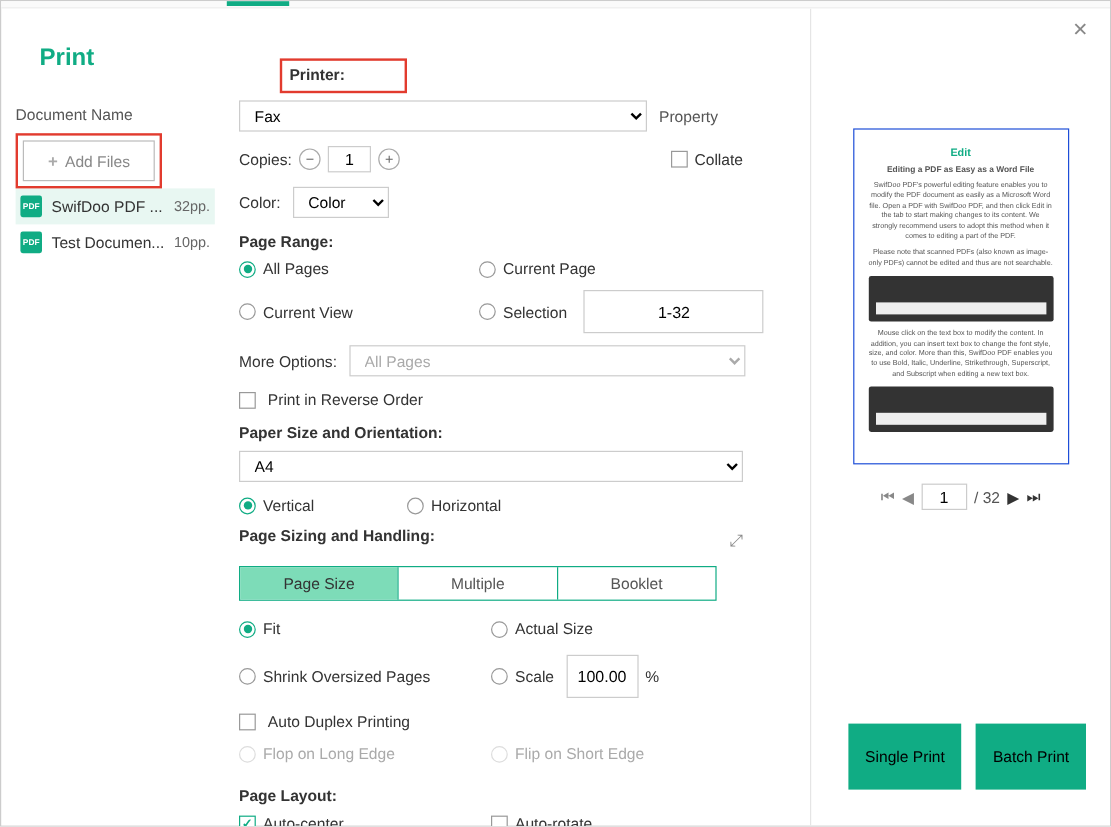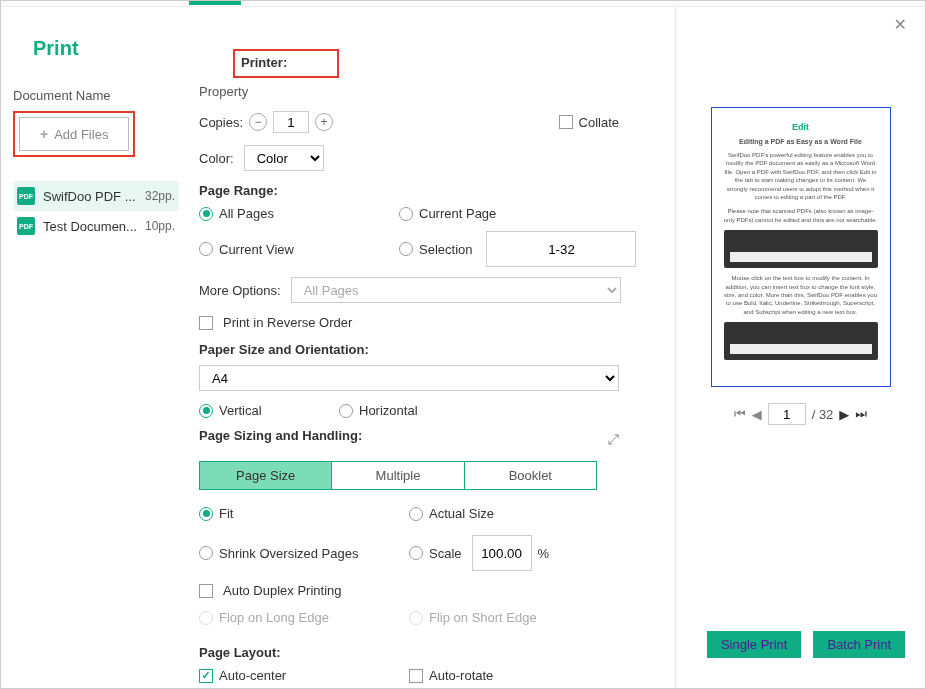--- a/index.html
+++ b/index.html
@@ -8,21 +8,21 @@
 .top-bar { height: 6px; background: #fafafa; border-bottom: 1px solid #eee; position: relative; }
 .top-bar::after { content: ''; position: absolute; left: 188px; top: 0; width: 52px; height: 4px; background: #10ac84; }
 .close-x { position: absolute; top: 14px; right: 18px; font-size: 16px; color: #888; cursor: pointer; }
 .main { flex: 1; display: flex; overflow: hidden; }
 .sidebar { width: 188px; padding: 30px 10px 10px 12px; }
 .title { color: #10ac84; font-size: 20px; font-weight: bold; margin-bottom: 28px; margin-left: 20px; }
 .sidebar-label { color: #555; font-size: 13px; margin-bottom: 8px; }
 .hl-red { border: 2px solid #e23b2e; padding: 4px; display: inline-block; }
 .add-files-btn { border: 1px solid #bbb; padding: 8px 20px; background: #fff; color: #888; display: flex; align-items: center; gap: 6px; cursor: pointer; font-size: 13px; }
 .plus-ico { color: #aaa; font-size: 14px; font-weight: bold; }
-.file-list { margin-top: 24px; }
+.file-list { }
 .file-item { display: flex; align-items: center; padding: 6px 4px; gap: 8px; cursor: pointer; }
 .file-item.selected { background: #e8f7f2; }
 .pdf-ico { width: 18px; height: 18px; background: #10ac84; color: #fff; font-size: 7px; font-weight: bold; display: flex; align-items: center; justify-content: center; border-radius: 2px; flex-shrink: 0; }
 .file-name { flex: 1; overflow: hidden; text-overflow: ellipsis; white-space: nowrap; color: #333; }
 .file-pages { color: #666; font-size: 12px; }
 .center { flex: 1; padding: 42px 30px 10px 10px; overflow-y: auto; }
 .row { display: flex; align-items: center; margin-bottom: 12px; gap: 10px; flex-wrap: wrap; }
 .section-label { font-weight: bold; color: #333; margin-bottom: 8px; }
 .hl-red-thin { border: 2px solid #e23b2e; padding: 4px 50px 6px 6px; display: inline-block; margin-bottom: 6px; margin-left: 34px; }
 .sel { border: 1px solid #ccc; padding: 4px 8px; background: #fff; height: 26px; font-size: 13px; }
@@ -50,21 +50,21 @@
 .preview-box { width: 180px; height: 280px; border: 1px solid #1d4ed8; background: #fff; margin: 80px auto 0; padding: 14px 12px; font-size: 6px; color: #555; overflow: hidden; text-align: center; }
 .pv-title { color: #10ac84; font-weight: bold; font-size: 9px; margin-bottom: 6px; }
 .pv-sub { font-weight: bold; font-size: 7px; margin-bottom: 6px; }
 .pv-p { line-height: 1.4; margin-bottom: 6px; }
 .pv-img { width: 100%; height: 38px; background: #333; margin: 6px 0; position: relative; border-radius: 2px; }
 .pv-img::after { content:''; position:absolute; left:6px; right:6px; top:22px; height:10px; background:#eee; }
 .pager { display: flex; align-items: center; justify-content: center; gap: 6px; margin-top: 16px; color: #555; }
 .pager .nav-btn { cursor: pointer; color: #888; font-size: 13px; }
 .pg-input { width: 38px; height: 22px; border: 1px solid #ccc; text-align: center; }
 .action-row { margin-top: auto; display: flex; gap: 12px; justify-content: flex-end; padding-bottom: 10px; }
-.btn-green { background: #10ac84; color: #4c1d95; border: none; padding: 6px 14px; font-size: 13px; cursor: pointer; }
+.btn-green { background: #10ac84; color: #000000; border: none; padding: 20px 14px; font-size: 13px; cursor: pointer; }
 .expand-ico { color: #888; font-size: 14px; margin-left: auto; cursor: pointer; }
 .row-between { display: flex; align-items: center; justify-content: space-between; margin-bottom: 10px; }
 </style>
 </head>
 <body>
 
 <div class="dialog">
   <div class="top-bar"></div>
   <span class="close-x">✕</span>
 
@@ -91,20 +91,23 @@
           <span class="file-pages">10pp.</span>
         </div>
       </div>
     </div>
 
     <div class="center">
       <div class="hl-red-thin">
         <span class="section-label">Printer:</span>
       </div>
       <div class="row">
+        <select class="sel sel-wide">
+          <option>Fax</option>
+        </select>
         <span class="link">Property</span>
       </div>
       <div class="row" style="justify-content: space-between; width: 420px;">
         <div style="display:flex;align-items:center;gap:6px;">
           <span>Copies:</span>
           <span class="circ-btn">−</span>
           <input class="num-input" value="1" style="">
           <span class="circ-btn">+</span>
         </div>
         <div style="display:flex;align-items:center;gap:6px;">

